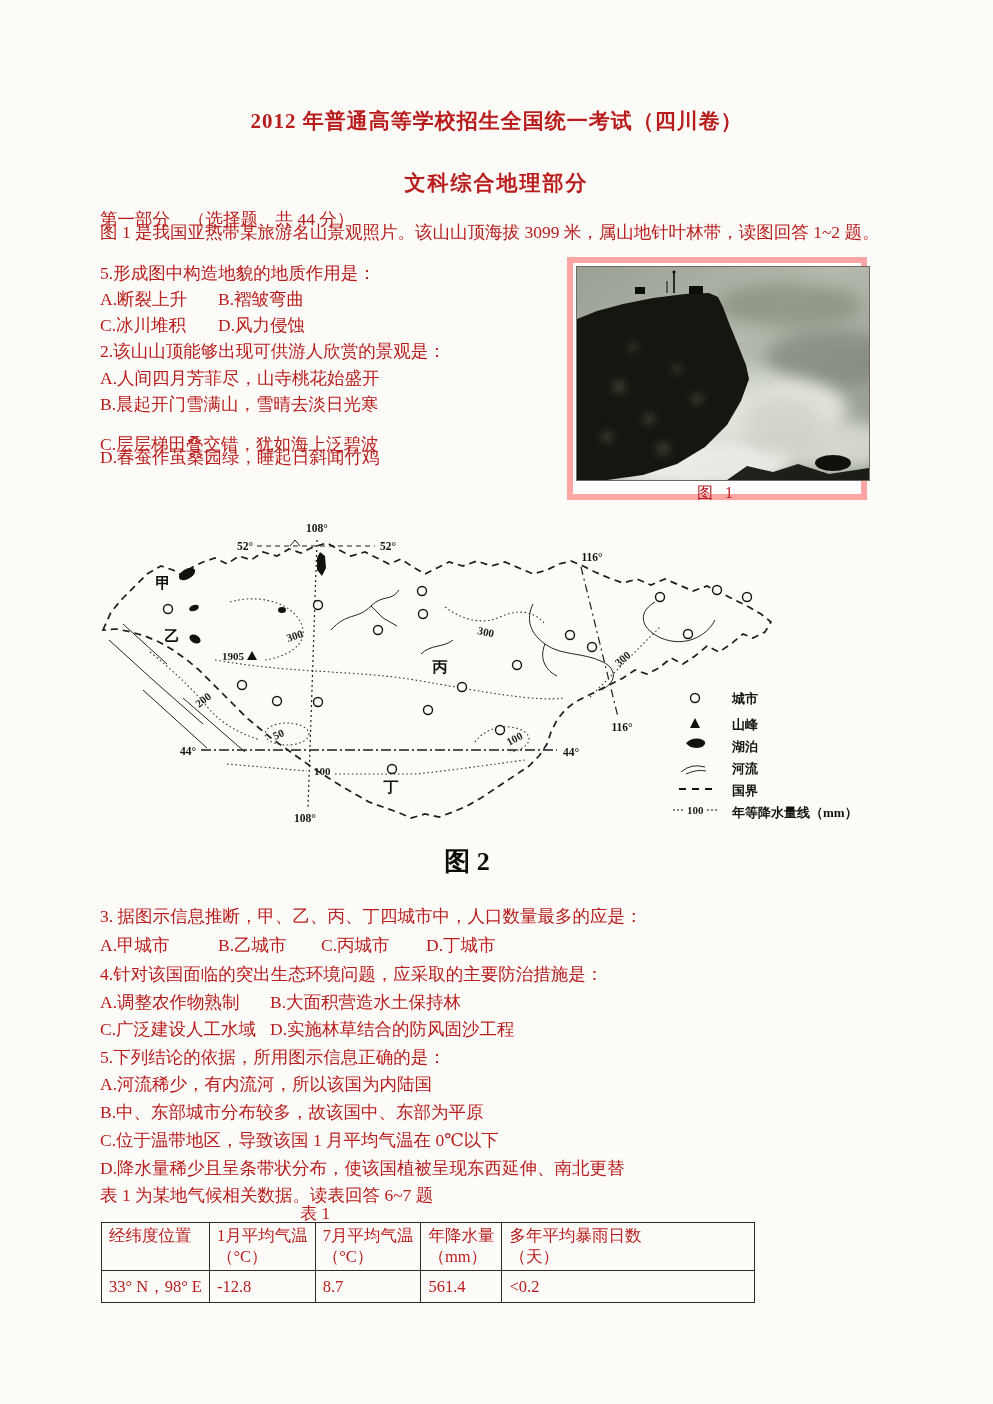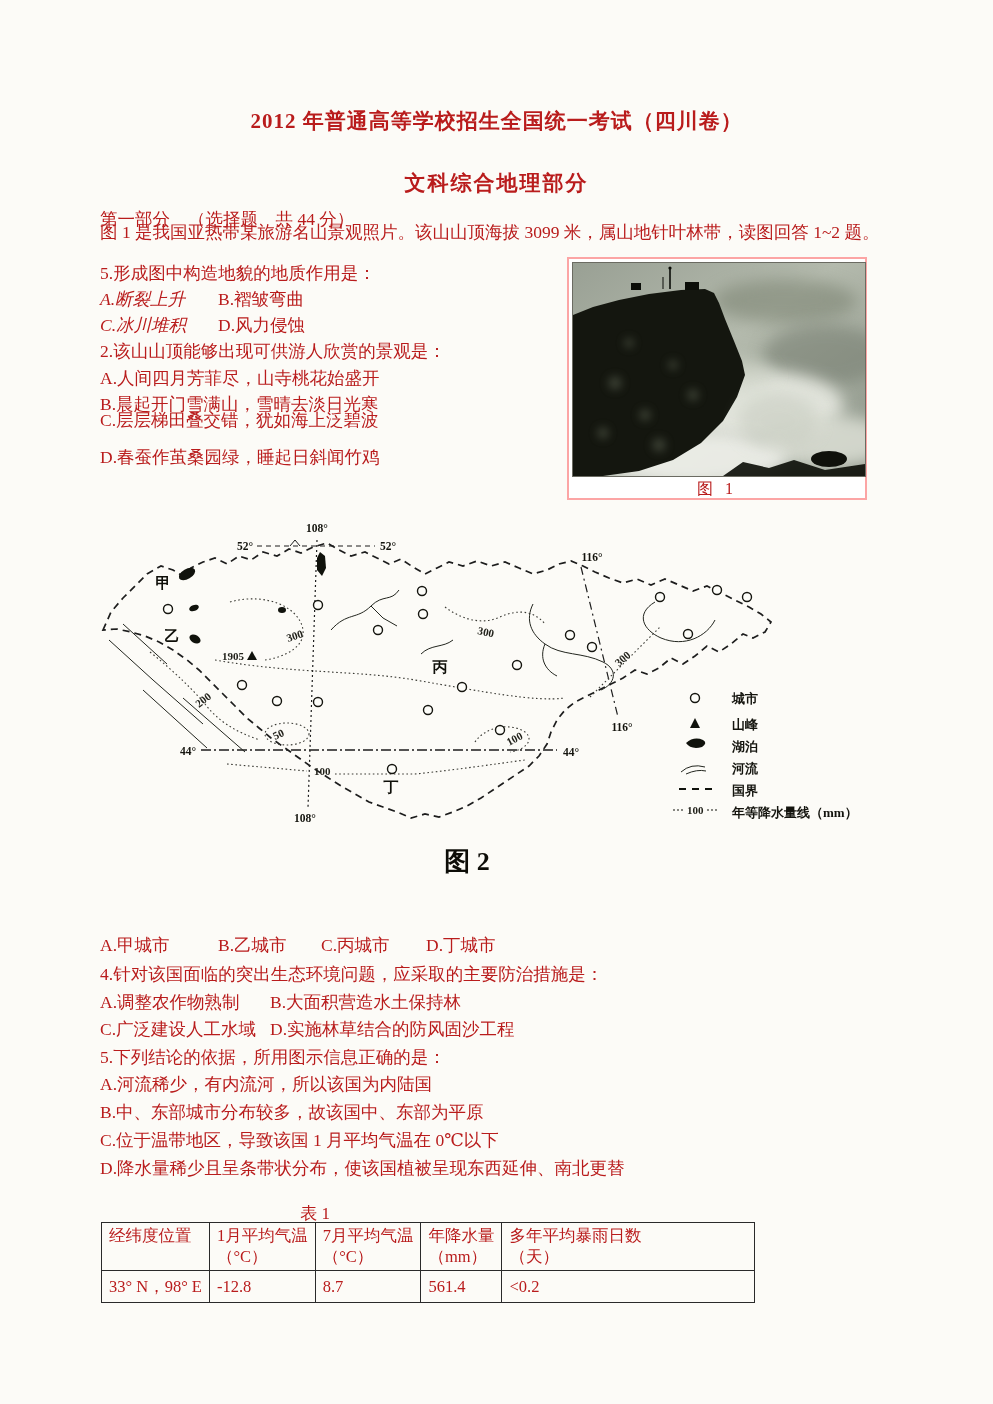--- a/index.html
+++ b/index.html
@@ -6,29 +6,29 @@
   .page{
     position:relative;width:993px;height:1404px;margin:0 auto;
     background:#fcfbf7;overflow:hidden;color:#b91c1c;
     font-family:"Liberation Serif","DejaVu Serif",serif;
   }
   .ctr{position:absolute;left:0;width:993px;text-align:center;white-space:nowrap;}
   .ttl{font-size:21px;font-weight:600;letter-spacing:1px;}
   .sub{font-size:21px;font-weight:600;letter-spacing:2px;}
   .ln{position:absolute;left:100px;font-size:17.5px;white-space:nowrap;line-height:1.2;}
   .gap{display:inline-block;width:18px;}
-  .opt2 span:first-child{display:inline-block;min-width:118px;font-style:italic;}
+  .opt2 span:first-child{display:inline-block;min-width:118px;}
   .opt4 span{display:inline-block;}
   .opt4 span:nth-child(1){min-width:118px;}
   .opt4 span:nth-child(2){min-width:103px;}
   .opt4 span:nth-child(3){min-width:105px;}
   .optw span:first-child{display:inline-block;min-width:170px;}
   
   .fig1{position:absolute;left:567px;top:257px;width:300px;height:243px;
-    border:2px solid #fca5a5;background:#fff;padding:3px;box-sizing:border-box;}
+    border:6px solid #fca5a5;background:#fff;padding:3px;box-sizing:border-box;}
   .fig1 svg{display:block;border:1px solid #6b6b62;}
   .fig1cap{height:23px;line-height:23px;text-align:center;font-size:16px;letter-spacing:4px;}
   
   .fig2{position:absolute;left:95px;top:512px;width:800px;height:372px;}
   
   .tcap{position:absolute;left:100px;top:1202px;width:430px;text-align:center;font-size:17px;}
   table.t1{position:absolute;left:101px;top:1222px;border-collapse:collapse;table-layout:fixed;}
   table.t1 th,table.t1 td{
     border:1.6px solid #2a2a2a;font-size:16.5px;font-weight:normal;text-align:left;
     padding:2px 7px;vertical-align:top;line-height:1.3;white-space:nowrap;
@@ -112,21 +112,21 @@
   <div class="ln" style="top:263px">5.形成图中构造地貌的地质作用是：</div>
   <div class="ln opt2" style="top:289px">
     <span>A.断裂上升</span><span>B.褶皱弯曲</span>
   </div>
   <div class="ln opt2" style="top:315px">
     <span>C.冰川堆积</span><span>D.风力侵蚀</span>
   </div>
   <div class="ln" style="top:341px">2.该山山顶能够出现可供游人欣赏的景观是：</div>
   <div class="ln" style="top:394px">B.晨起开门雪满山，雪晴去淡日光寒</div>
   <div class="ln" style="top:368px">A.人间四月芳菲尽，山寺桃花始盛开</div>
-  <div class="ln" style="top:410px">C.层层梯田叠交错，犹如海上泛碧波</div>
+  <div class="ln" style="top:434px">C.层层梯田叠交错，犹如海上泛碧波</div>
   <div class="ln" style="top:447px">D.春蚕作茧桑园绿，睡起日斜闻竹鸡</div>
 
   <div class="fig2">
     <svg width="800" height="372" viewBox="0 0 800 372">
 
       <path class="mapline" stroke-width="1.7" stroke-dasharray="7,5" d="
         M8,118 L16,100 L28,86 L40,74 L52,62 L66,54 L78,58 L88,64 L96,56 L108,50
         L120,46 L132,52 L144,44 L156,48 L168,40 L182,44 L194,37 L206,41 L218,35
         L232,31 L244,38 L256,44 L270,40 L282,46 L294,52 L306,47 L318,55 L330,62
         L342,56 L354,50 L368,54 L382,49 L396,54 L410,50 L424,56 L438,62 L452,58
@@ -247,35 +247,37 @@
           <text class="ilab" x="592" y="302" font-size="10">100</text>
           <line x1="612" y1="298" x2="624" y2="298" stroke="#10120c" stroke-width="1.2" stroke-dasharray="2,2"></line>
         </g>
         <text class="leglab" x="637" y="305">年等降水量线（mm）</text>
       </g>
 
       <text x="372" y="358" text-anchor="middle" font-size="26" font-weight="700" fill="#0d0d08">图 2</text>
     </svg>
   </div>
 
+  <div class="ln" style="top:906px">3. 据图示信息推断，甲、乙、丙、丁四城市中，人口数量最多的应是：</div>
   <div class="ln opt4" style="top:935px">
     <span>A.甲城市</span><span>B.乙城市</span><span>C.丙城市</span><span>D.丁城市</span>
   </div>
   <div class="ln" style="top:964px">4.针对该国面临的突出生态环境问题，应采取的主要防治措施是：</div>
   <div class="ln optw" style="top:992px">
     <span>A.调整农作物熟制</span><span>B.大面积营造水土保持林</span>
   </div>
   <div class="ln optw" style="top:1019px">
     <span>C.广泛建设人工水域</span><span>D.实施林草结合的防风固沙工程</span>
   </div>
   <div class="ln" style="top:1047px">5.下列结论的依据，所用图示信息正确的是：</div>
   <div class="ln" style="top:1074px">A.河流稀少，有内流河，所以该国为内陆国</div>
   <div class="ln" style="top:1102px">B.中、东部城市分布较多，故该国中、东部为平原</div>
   <div class="ln" style="top:1130px">C.位于温带地区，导致该国 1 月平均气温在 0℃以下</div>
   <div class="ln" style="top:1158px">D.降水量稀少且呈条带状分布，使该国植被呈现东西延伸、南北更替</div>
+  <div class="ln" style="top:1185px">表 1 为某地气候相关数据。读表回答 6~7 题</div>
 
   <div class="tcap">表 1</div>
 
   <table class="t1">
     <colgroup>
       <col style="width:103px">
         <col style="width:95px">
         <col style="width:97px">
         <col style="width:72px">
         <col style="width:253px">

